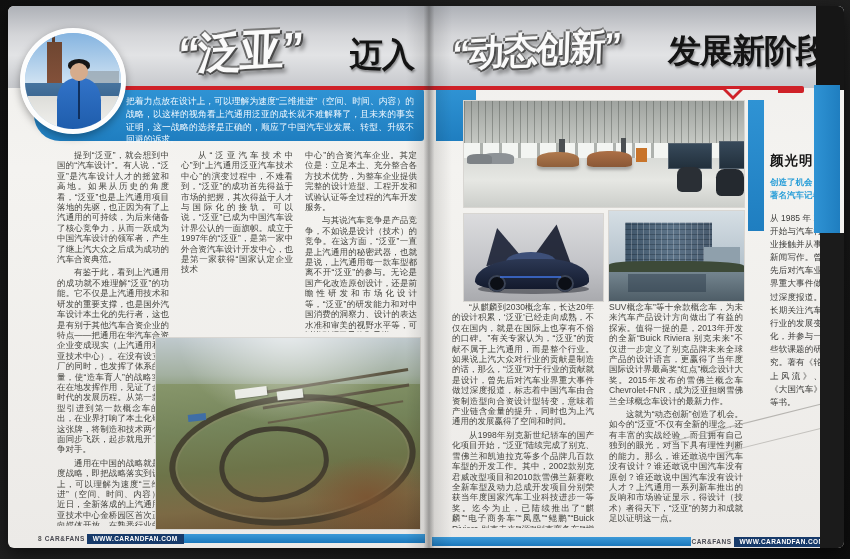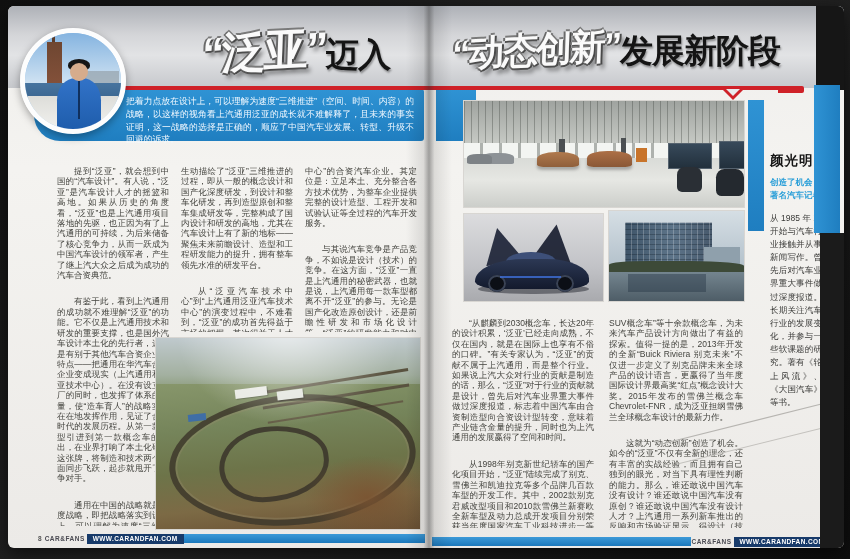--- a/index.html
+++ b/index.html
@@ -23,21 +23,21 @@
       display:flex;align-items:baseline;justify-content:center;white-space:nowrap;}
   .title-right{position:absolute;left:444px;top:20px;width:360px;height:58px;z-index:4;
       display:flex;align-items:baseline;justify-content:flex-start;white-space:nowrap;}
   .fancy{display:inline-block;font-weight:bold;color:#fafafa;letter-spacing:-2px;
       transform:rotate(-3deg) skewX(-5deg);
       text-shadow:-2px 0 0 #6a6a6a,0 -2px 0 #7a7a7a,2px 1px 0 #4a4a4a,0 2px 0 #555,
                   4px 5px 4px rgba(0,0,0,.45);}
   .t-big{font-size:44px;}
   .t-mid{font-size:36px;}
   .plain{display:inline-block;font-weight:bold;color:#141414;letter-spacing:-1px;
-      text-shadow:1px 2px 2px rgba(0,0,0,.35);}
+      text-shadow:1px 2px 2px rgba(0,0,0,.35);margin-left:48px;}
   .p-big{font-size:33px;}
   
   .corner-dark{position:absolute;right:0;top:0;width:28px;height:84px;background:#161616;z-index:8;}
   .edge-blue{position:absolute;left:806px;top:79px;width:26px;height:148px;background:linear-gradient(90deg,#2f93d4,#1f7ec0);z-index:8;}
   .edge-dark{position:absolute;left:812px;top:227px;width:24px;height:315px;background:#1b1b1b;z-index:8;}
   
   .portrait{position:absolute;left:12px;top:22px;width:96px;height:96px;border-radius:50%;
       border:5px solid #fdfdfd;overflow:hidden;z-index:9;box-shadow:0 3px 8px rgba(0,0,0,.35);
       background:linear-gradient(#8fbce4,#c4dcf0);}
   .pt-sky{position:absolute;left:0;top:0;right:0;height:52%;background:linear-gradient(#85b4e0,#cfe2f2);}
@@ -51,21 +51,21 @@
   .pt-body{position:absolute;left:33%;top:47%;width:46%;height:55%;border-radius:42% 42% 8% 8%;
       background:linear-gradient(#3273c8,#1e5cab);}
   .pt-zip{position:absolute;left:55%;top:50%;width:2px;height:40%;background:#10305e;}
   
   .intro-box{position:absolute;left:26px;top:83px;width:390px;height:52px;z-index:3;
       background:linear-gradient(180deg,#2f93d4,#1f7ec0);border-radius:3px 3px 3px 26px;}
   .intro-box p{margin:6px 10px 6px 92px;font-size:8.8px;line-height:1.45;color:#f2f9ff;text-align:justify;}
   .rp-blue{position:absolute;left:428px;top:83px;width:40px;height:52px;background:linear-gradient(180deg,#2f93d4,#1f7ec0);z-index:2;}
   
   .col{position:absolute;overflow:hidden;font-size:8.5px;line-height:10.4px;color:#44443f;text-align:justify;}
-  .col p{margin:16px 0 3px 0;text-indent:2em;}
+  .col p{margin:0 0 3px 0;text-indent:2em;}
   .col p.cont{text-indent:0;}
   .lc1{left:49px;top:144px;width:112px;height:376px;}
   .lc2{left:173px;top:144px;width:112px;height:182px;}
   .lc3{left:297px;top:144px;width:112px;height:182px;}
   .rc1{left:444px;top:296px;width:142px;height:226px;}
   .rc2{left:601px;top:296px;width:134px;height:226px;}
   
   .aerial{position:absolute;left:147px;top:331px;width:264px;height:191px;overflow:hidden;
       border:1px solid #d8d6d2;background:#7a8a62;z-index:3;}
   .ae-sky{position:absolute;left:0;top:0;right:0;height:28%;background:linear-gradient(#bfc9cd,#a3b0a0 70%,#8a9a78);}
@@ -194,21 +194,20 @@
       <p>把着力点放在设计上，可以理解为速度“三维推进”（空间、时间、内容）的战略，以这样的视角看上汽通用泛亚的成长就不难解释了，且未来的事实证明，这一战略的选择是正确的，顺应了中国汽车业发展、转型、升级不回避的诉求。</p>
     </div>
     <div class="rp-blue"></div>
 
     <div class="col lc1">
       <p>提到“泛亚”，就会想到中国的“汽车设计”。有人说，“泛亚”是汽车设计人才的摇篮和高地。如果从历史的角度看，“泛亚”也是上汽通用项目落地的先驱，也正因为有了上汽通用的可持续，为后来储备了核心竞争力，从而一跃成为中国汽车设计的领军者，产生了继上汽大众之后成为成功的汽车合资典范。</p>
       <p>有鉴于此，看到上汽通用的成功就不难理解“泛亚”的功能。它不仅是上汽通用技术和研发的重要支撑，也是国外汽车设计本土化的先行者，这也是有别于其他汽车合资企业的特点——把通用在华汽车合资企业变成现实（上汽通用和泛亚技术中心）。在没有设立工厂的同时，也发挥了体系的力量，使“造车育人”的战略实实在在地发挥作用，见证了合资时代的发展历程。从第一款车型引进到第一款概念车的推出，在业界打响了本土化研发这张牌，将制造和技术两个层面同步飞跃，起步就甩开了竞争对手。</p>
       <p>通用在中国的战略就是速度战略，即把战略落实到设计上，可以理解为速度“三维推进”（空间、时间、内容）。近日，全新落成的上汽通用泛亚技术中心金桥园区首次正式向媒体开放，在熟悉行业的人士看来，可以说是“泛亚”第三次转型，迈上新台阶的开始。</p>
     </div>
     <div class="col lc2">
-      <p class="cont">生动描绘了“泛亚”三维推进的过程，即从一般的概念设计和国产化深度研发，到设计和整车化研发，再到造型原创和整车集成研发等，完整构成了国内设计和研发的高地，尤其在汽车设计上有了新的地标——聚焦未来前瞻设计、造型和工程研发能力的提升，拥有整车领先水准的研发平台。</p>
       <p>从“泛亚汽车技术中心”到“上汽通用泛亚汽车技术中心”的演变过程中，不难看到，“泛亚”的成功首先得益于市场的把握，其次得益于人才与国际化的接轨。可以说，“泛亚”已成为中国汽车设计界公认的一面旗帜。成立于1997年的“泛亚”，是第一家中外合资汽车设计开发中心，也是第一家获得“国家认定企业技术</p>
     </div>
     <div class="col lc3">
       <p class="cont">中心”的合资汽车企业。其定位是：立足本土、充分整合各方技术优势，为整车企业提供完整的设计造型、工程开发和试验认证等全过程的汽车开发服务。</p>
       <p>与其说汽车竞争是产品竞争，不如说是设计（技术）的竞争。在这方面，“泛亚”一直是上汽通用的秘密武器，也就是说，上汽通用每一款车型都离不开“泛亚”的参与。无论是国产化改造原创设计，还是前瞻性研发和市场化设计等，“泛亚”的研发能力和对中国消费的洞察力、设计的表达水准和审美的视野水平等，可以说引领了风格和风尚。</p>
     </div>
 
     <div class="aerial">
       <div class="ae-sky"></div>
       <div class="ae-land"></div>

